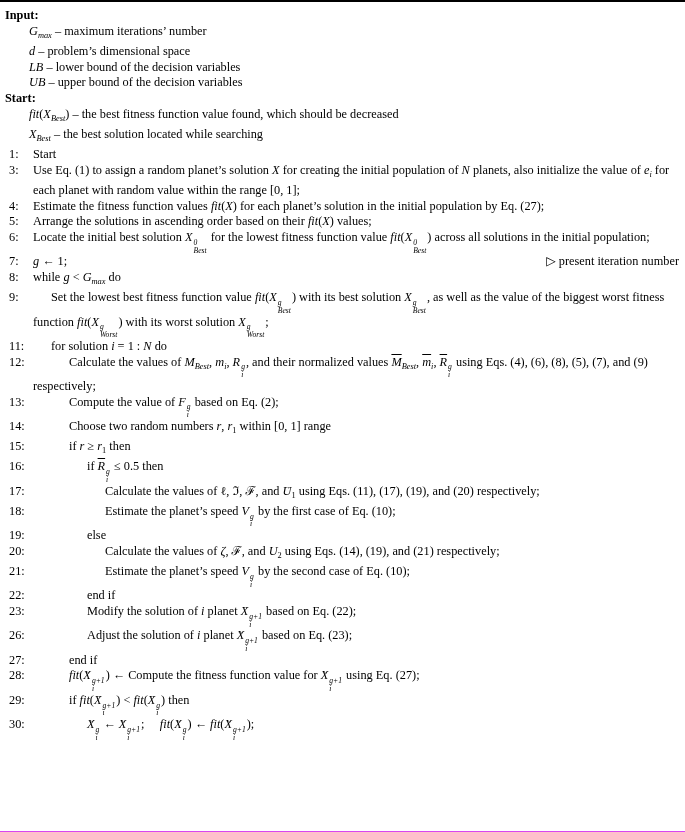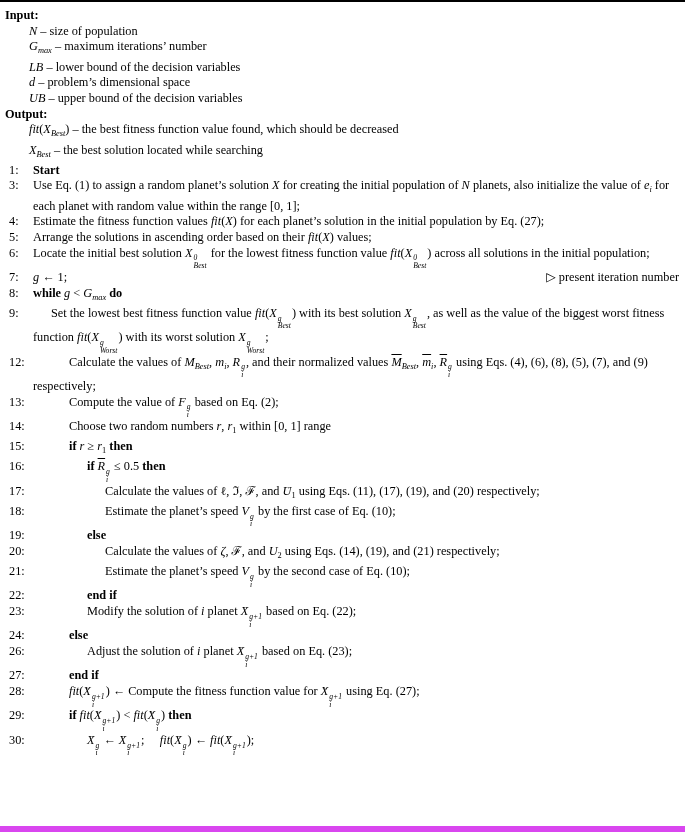--- a/index.html
+++ b/index.html
@@ -1,20 +1,20 @@
 <!DOCTYPE html>
 <html><head>
 <meta charset="utf-8">
 <style>
   html,body{margin:0;padding:0;background:#ffffff;}
   .figure{
     box-sizing:border-box;
     width:685px;height:832px;
     border-top:2px solid #000;
-    border-bottom:6px solid #d946ef;
+    border-bottom:1px solid #d946ef;
     padding:6px 6px 0 5px;
     overflow:hidden;
     font-family:"Liberation Serif","DejaVu Serif",serif;
     font-size:12.3px;
     line-height:15.7px;
     color:#000;
   }
   .hlabel{font-weight:bold;}
   .hitem{padding-left:24px;}
   .line{padding-left:28px;text-indent:-24px;}
@@ -28,36 +28,35 @@
     vertical-align:-0.5em;font-size:0.62em;line-height:1.02;
     font-style:italic;margin-left:1px;margin-right:1px;
   }
   .ss span{display:block;}
   .bar{text-decoration:overline;}
   .vec{position:relative;display:inline-block;font-style:italic;}
   .vec::after{
     content:"\2192";position:absolute;left:55%;transform:translateX(-50%);
     top:-0.62em;font-size:0.6em;font-style:normal;
   }
-  b{font-weight:bold;}
+  b{font-weight:normal;}
 </style>
 </head>
 <body>
 
 <div class="figure">
   <div>
     <div class="hlabel">Input:</div>
     <div id="inputs">
-        <div class="hitem"><i>N</i> – size of population</div>
         <div class="hitem"><i>G<sub>max</sub></i> – maximum iterations’ number</div>
+        <div class="hitem"><i>d</i> – problem’s dimensional space</div>
         <div class="hitem"><i>LB</i> – lower bound of the decision variables</div>
-        <div class="hitem"><i>d</i> – problem’s dimensional space</div>
         <div class="hitem"><i>UB</i> – upper bound of the decision variables</div>
       </div>
-    <div class="hlabel">Output:</div>
+    <div class="hlabel">Start:</div>
     <div id="outputs">
         <div class="hitem"><i>fit</i>(<i>X<sub>Best</sub></i>) – the best fitness function value found, which should be decreased</div>
         <div class="hitem"><i>X<sub>Best</sub></i> – the best solution located while searching</div>
       </div>
   </div>
   <div id="lines">
       <div class="line"><span class="lineno">1:</span><span class="stmt"><b>Start</b></span></div>
       <div class="line"><span class="lineno">3:</span><span class="stmt">Use Eq. (1) to assign a random planet’s solution <i>X</i> for creating the initial population of <i>N</i> planets, also initialize the value of <i>e<sub>i</sub></i> for each planet with random value within the range [0, 1];</span></div>
       <div class="line"><span class="lineno">4:</span><span class="stmt">Estimate the fitness function values <i>fit</i>(<i>X</i>) for each planet’s solution in the initial population by Eq. (27);</span></div>
       <div class="line"><span class="lineno">5:</span><span class="stmt">Arrange the solutions in ascending order based on their <i>fit</i>(<i>X</i>) values;</span></div>
@@ -76,20 +75,21 @@
           </span>) with its best solution <i>X</i><span class="ss">
             <span>g</span>
             <span>Best</span>
           </span>, as well as the value of the biggest worst fitness function <i>fit</i>(<i>X</i><span class="ss">
             <span>g</span>
             <span>Worst</span>
           </span>) with its worst solution <i>X</i><span class="ss">
             <span>g</span>
             <span>Worst</span>
           </span>;</span></div>
+      <div class="line"><span class="lineno">11:</span><span class="sp" style="width: 18px;"></span><span class="stmt"><b>for</b> solution <i>i</i> = 1 : <i>N</i> <b>do</b></span></div>
       <div class="line"><span class="lineno">12:</span><span class="sp" style="width: 36px;"></span><span class="stmt">Calculate the values of <i>M<sub>Best</sub></i>, <i>m<sub>i</sub></i>, <i>R</i><span class="ss">
             <span>g</span>
             <span>i</span>
           </span>, and their normalized values <span class="bar"><i>M</i></span><sub><i>Best</i></sub>, <span class="bar"><i>m</i></span><sub><i>i</i></sub>, <span class="bar"><i>R</i></span><span class="ss">
             <span>g</span>
             <span>i</span>
           </span> using Eqs. (4), (6), (8), (5), (7), and (9) respectively;</span></div>
       <div class="line"><span class="lineno">13:</span><span class="sp" style="width: 36px;"></span><span class="stmt">Compute the value of <i>F</i><span class="ss">
             <span>g</span>
             <span>i</span>
@@ -109,21 +109,20 @@
       <div class="line"><span class="lineno">20:</span><span class="sp" style="width: 72px;"></span><span class="stmt">Calculate the values of <i>ζ</i>, ℱ, and <i>U</i><sub>2</sub> using Eqs. (14), (19), and (21) respectively;</span></div>
       <div class="line"><span class="lineno">21:</span><span class="sp" style="width: 72px;"></span><span class="stmt">Estimate the planet’s speed <i>V</i><span class="ss">
             <span>g</span>
             <span>i</span>
           </span> by the second case of Eq. (10);</span></div>
       <div class="line"><span class="lineno">22:</span><span class="sp" style="width: 54px;"></span><span class="stmt"><b>end if</b></span></div>
       <div class="line"><span class="lineno">23:</span><span class="sp" style="width: 54px;"></span><span class="stmt">Modify the solution of <i>i</i> planet <span class="vec">X</span><span class="ss">
             <span>g+1</span>
             <span>i</span>
           </span> based on Eq. (22);</span></div>
-      <div class="line"><span class="lineno">24:</span><span class="sp" style="width: 36px;"></span><span class="stmt"><b>else</b></span></div>
       <div class="line"><span class="lineno">26:</span><span class="sp" style="width: 54px;"></span><span class="stmt">Adjust the solution of <i>i</i> planet <span class="vec">X</span><span class="ss">
             <span>g+1</span>
             <span>i</span>
           </span> based on Eq. (23);</span></div>
       <div class="line"><span class="lineno">27:</span><span class="sp" style="width: 36px;"></span><span class="stmt"><b>end if</b></span></div>
       <div class="line"><span class="lineno">28:</span><span class="sp" style="width: 36px;"></span><span class="stmt"><i>fit</i>(<span class="vec">X</span><span class="ss">
             <span>g+1</span>
             <span>i</span>
           </span>) ← Compute the fitness function value for <span class="vec">X</span><span class="ss">
             <span>g+1</span>

